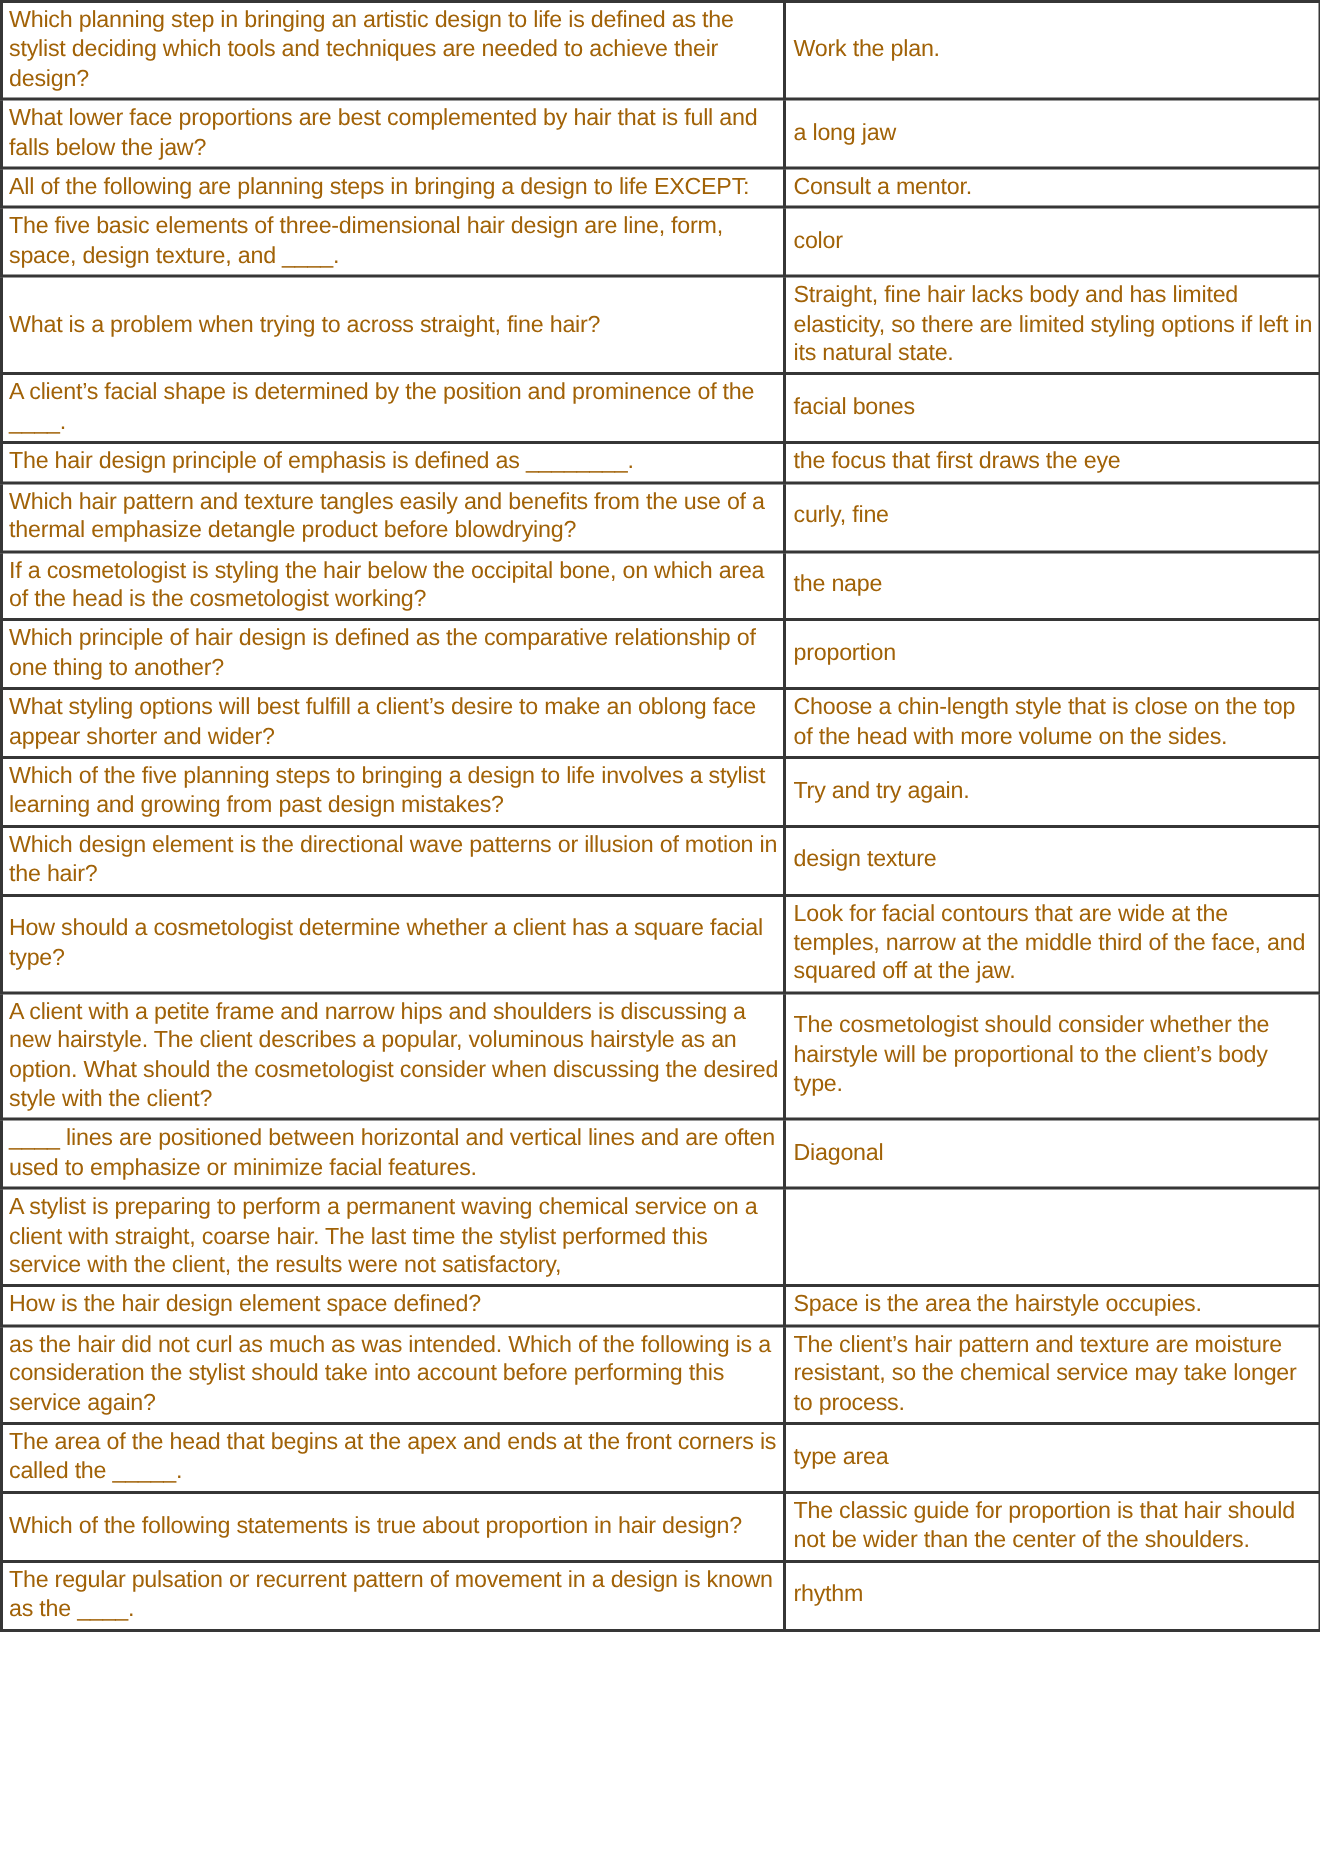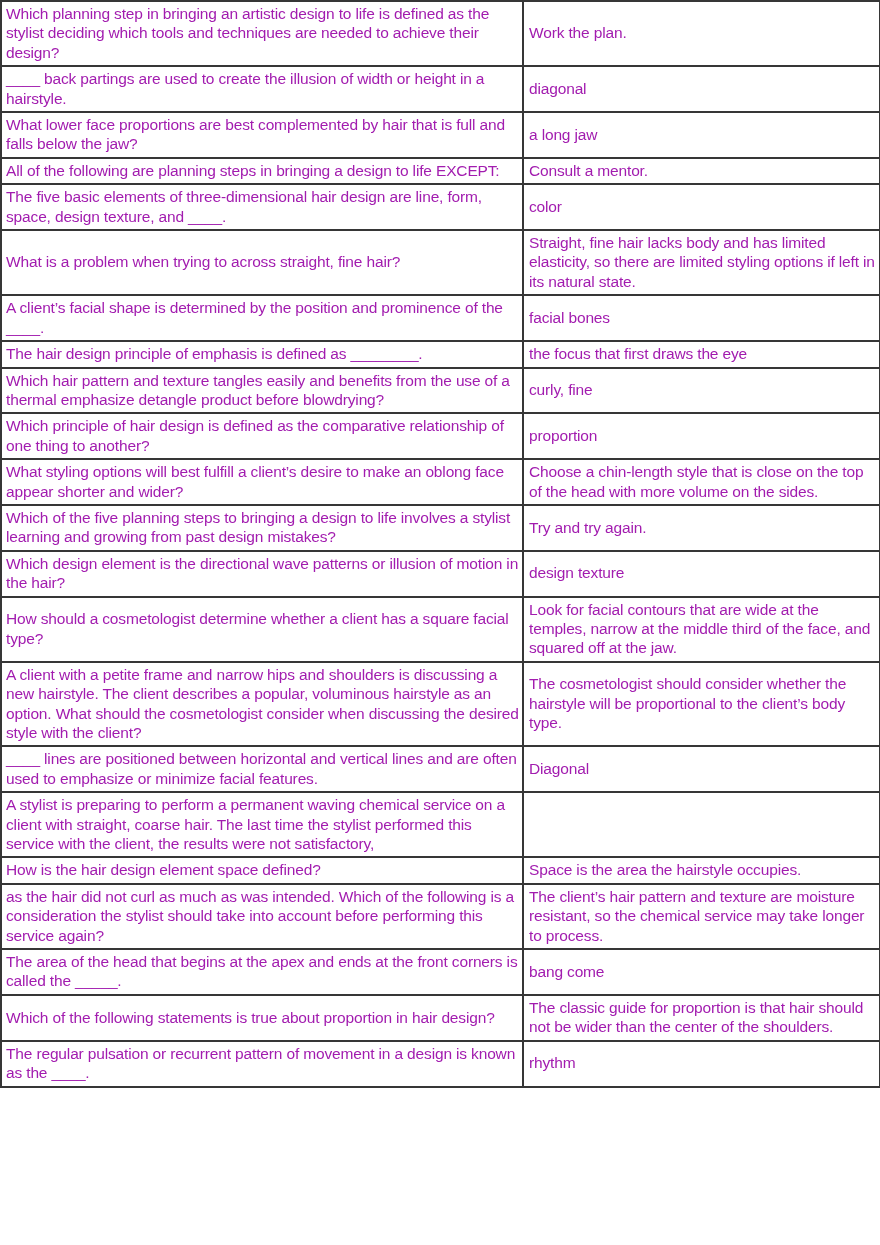--- a/index.html
+++ b/index.html
@@ -20,21 +20,21 @@
   table.qa-table {
     border-collapse: collapse;
     table-layout: fixed;
     width: 879px;
   }
   col.col-q { width: 522px; }
   col.col-a { width: 357px; }
   table.qa-table td {
     border: 2px solid #363636;
     vertical-align: middle;
-    color: #a21caf;
+    color: #a16207;
     font-size: 15.5px;
     line-height: 19.4px;
     letter-spacing: -0.15px;
     padding: 2px 3px 3px 4px;
     overflow-wrap: break-word;
     background: #ffffff;
   }
   table.qa-table td.answer-cell {
     padding-left: 5px;
   }
@@ -50,24 +50,20 @@
     <colgroup>
       <col class="col-q">
       <col class="col-a">
     </colgroup>
     <tbody id="qa-rows">
         <tr>
           <td class="question-cell">Which planning step in bringing an artistic design to life is defined as the stylist deciding which tools and techniques are needed to achieve their design?</td>
           <td class="answer-cell">Work the plan.</td>
         </tr>
         <tr>
-          <td class="question-cell">____ back partings are used to create the illusion of width or height in a hairstyle.</td>
-          <td class="answer-cell">diagonal</td>
-        </tr>
-        <tr>
           <td class="question-cell">What lower face proportions are best complemented by hair that is full and falls below the jaw?</td>
           <td class="answer-cell">a long jaw</td>
         </tr>
         <tr>
           <td class="question-cell">All of the following are planning steps in bringing a design to life EXCEPT:</td>
           <td class="answer-cell">Consult a mentor.</td>
         </tr>
         <tr>
           <td class="question-cell">The five basic elements of three-dimensional hair design are line, form, space, design texture, and ____.</td>
           <td class="answer-cell">color</td>
@@ -80,20 +76,24 @@
           <td class="question-cell">A client’s facial shape is determined by the position and prominence of the ____.</td>
           <td class="answer-cell">facial bones</td>
         </tr>
         <tr>
           <td class="question-cell">The hair design principle of emphasis is defined as ________.</td>
           <td class="answer-cell">the focus that first draws the eye</td>
         </tr>
         <tr>
           <td class="question-cell">Which hair pattern and texture tangles easily and benefits from the use of a thermal emphasize detangle product before blowdrying?</td>
           <td class="answer-cell">curly, fine</td>
+        </tr>
+        <tr>
+          <td class="question-cell">If a cosmetologist is styling the hair below the occipital bone, on which area of the head is the cosmetologist working?</td>
+          <td class="answer-cell">the nape</td>
         </tr>
         <tr>
           <td class="question-cell">Which principle of hair design is defined as the comparative relationship of one thing to another?</td>
           <td class="answer-cell">proportion</td>
         </tr>
         <tr>
           <td class="question-cell">What styling options will best fulfill a client’s desire to make an oblong face appear shorter and wider?</td>
           <td class="answer-cell">Choose a chin-length style that is close on the top of the head with more volume on the sides.</td>
         </tr>
         <tr>
@@ -123,21 +123,21 @@
         <tr>
           <td class="question-cell">How is the hair design element space defined?</td>
           <td class="answer-cell">Space is the area the hairstyle occupies.</td>
         </tr>
         <tr>
           <td class="question-cell">as the hair did not curl as much as was intended. Which of the following is a consideration the stylist should take into account before performing this service again?</td>
           <td class="answer-cell">The client’s hair pattern and texture are moisture resistant, so the chemical service may take longer to process.</td>
         </tr>
         <tr>
           <td class="question-cell">The area of the head that begins at the apex and ends at the front corners is called the _____.</td>
-          <td class="answer-cell">bang come</td>
+          <td class="answer-cell">type area</td>
         </tr>
         <tr>
           <td class="question-cell">Which of the following statements is true about proportion in hair design?</td>
           <td class="answer-cell">The classic guide for proportion is that hair should not be wider than the center of the shoulders.</td>
         </tr>
         <tr>
           <td class="question-cell">The regular pulsation or recurrent pattern of movement in a design is known as the ____.</td>
           <td class="answer-cell">rhythm</td>
         </tr>
       </tbody>

